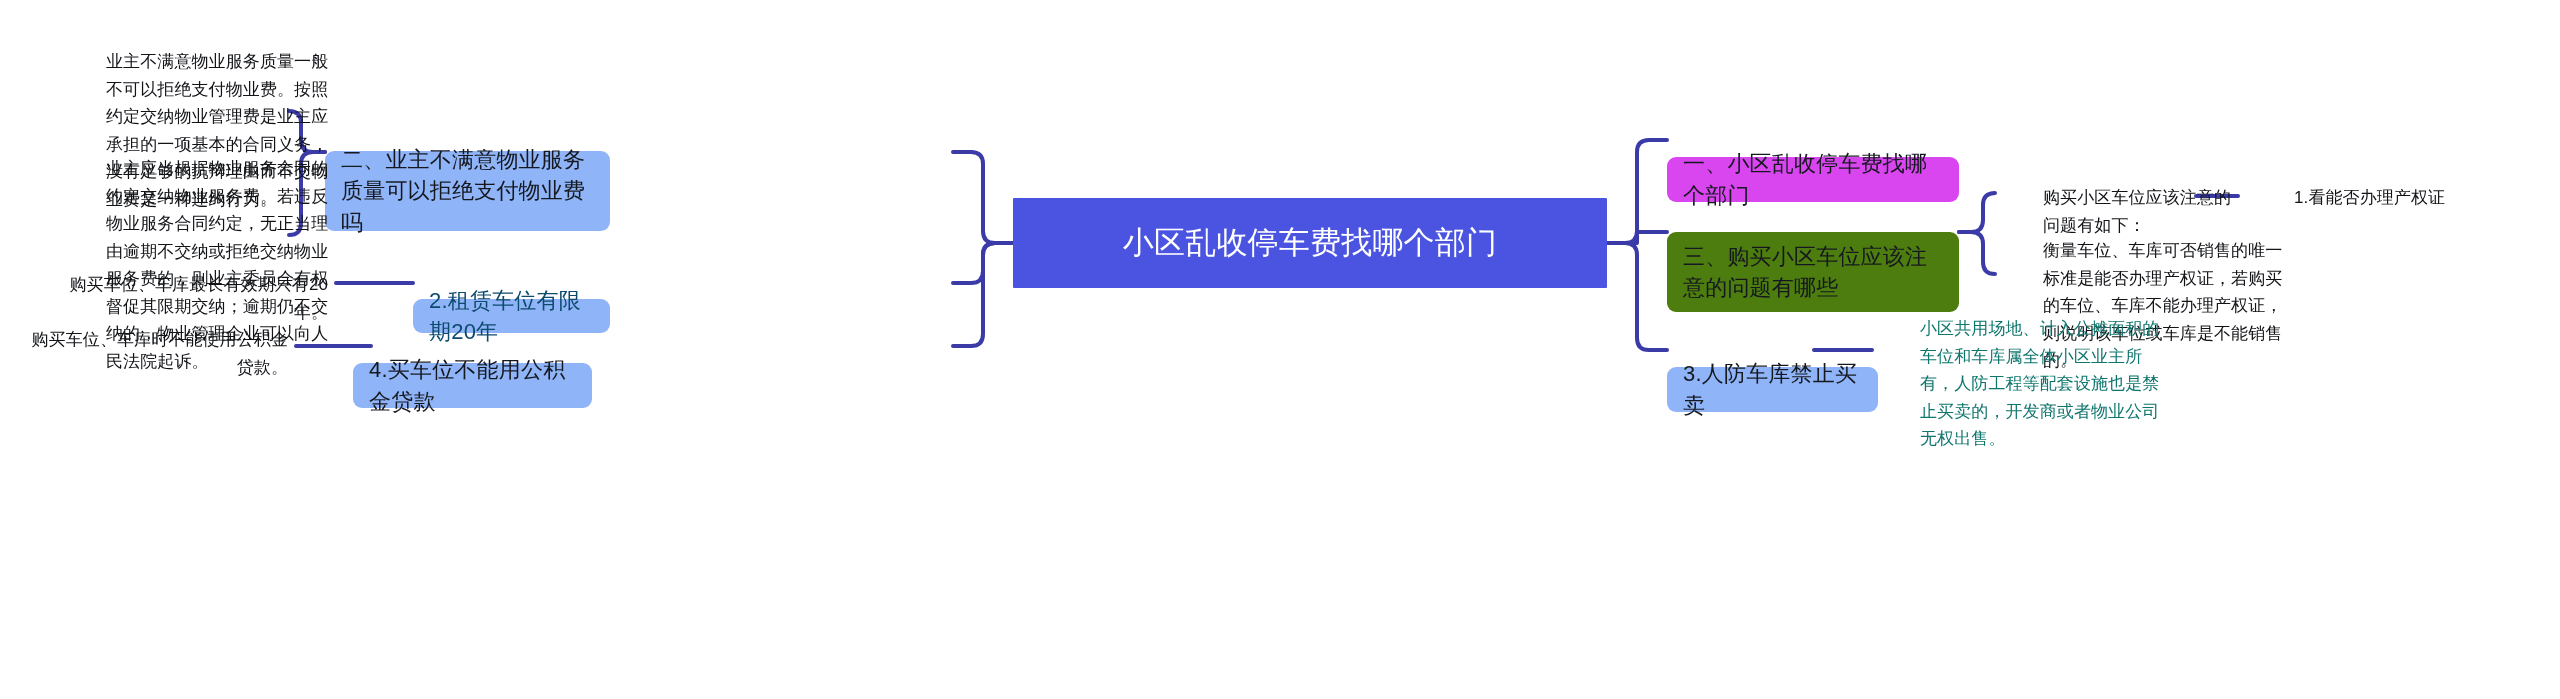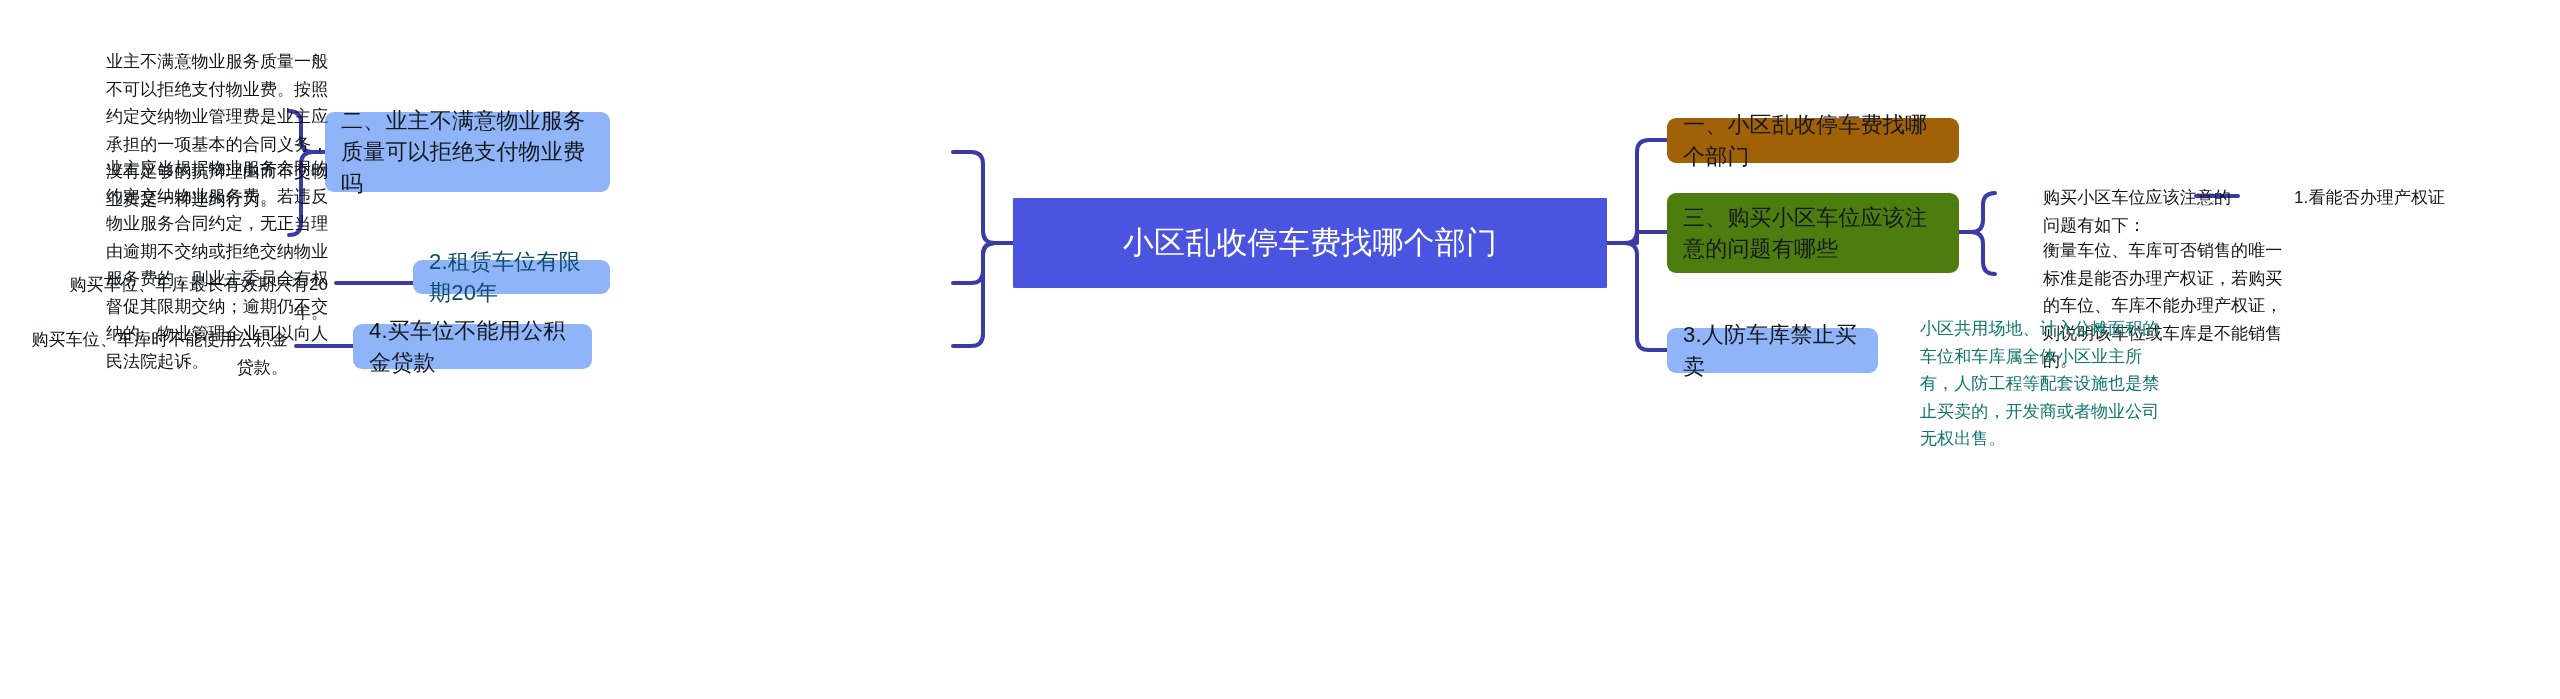--- a/index.html
+++ b/index.html
@@ -42,20 +42,21 @@
     text-align: center;
     border-radius: 1px;
     padding: 0 18px;
   }
   .node-branch {
     background: #8FB4F7;
     color: #15181f;
     font-size: 22px;
     padding: 12px 16px;
     border-radius: 9px;
+    margin-top: 39px;
   }
   .leaf-text {
     position: absolute;
     color: #111317;
     font-size: 17px;
     line-height: 1.62;
     letter-spacing: 0.1px;
     box-sizing: border-box;
   }
   .leaf-text.right-align {
@@ -123,21 +124,21 @@
   </div>
 
   <div class="node node-branch" style="left: 413px; top: 260px; width: 197px; height: 34px; background: rgb(143, 180, 247); color: #0c4a6e;">
     <span>2.租赁车位有限期20年</span>
   </div>
 
   <div class="node node-branch" style="left: 353px; top: 324px; width: 239px; height: 45px; background: rgb(143, 180, 247); color: rgb(21, 24, 31);">
     <span>4.买车位不能用公积金贷款</span>
   </div>
 
-  <div class="node node-branch" style="left: 1667px; top: 118px; width: 292px; height: 45px; background: #a16207; color: rgb(21, 24, 31);">
+  <div class="node node-branch" style="left: 1667px; top: 118px; width: 292px; height: 45px; background: #d946ef; color: rgb(21, 24, 31);">
     <span>一、小区乱收停车费找哪个部门</span>
   </div>
 
   <div class="node node-branch" style="left: 1667px; top: 193px; width: 292px; height: 80px; background: #4d7c0f; color: rgb(21, 24, 31);">
     <span>三、购买小区车位应该注意的问题有哪些</span>
   </div>
 
   <div class="node node-branch" style="left: 1667px; top: 328px; width: 211px; height: 45px; background: rgb(143, 180, 247); color: rgb(21, 24, 31);">
     <span>3.人防车库禁止买卖</span>
   </div>

